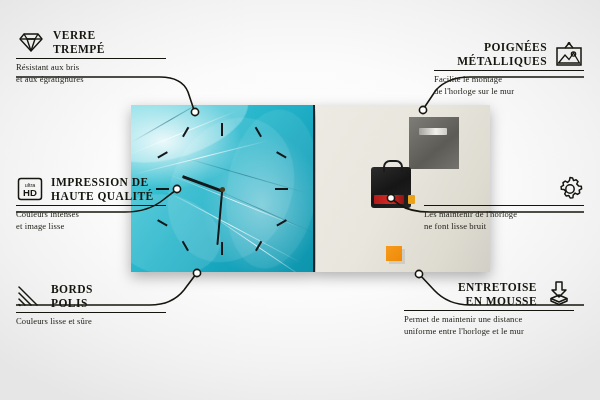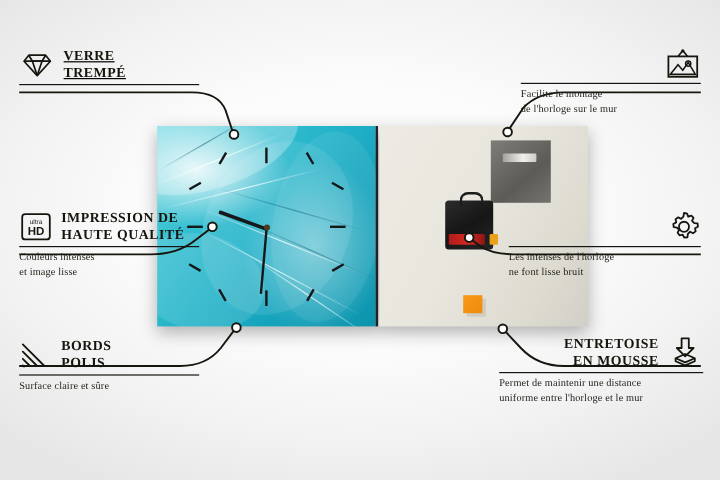--- a/index.html
+++ b/index.html
@@ -143,37 +143,41 @@
     <g fill="#ffffff" stroke="#16160f" stroke-width="1.6">
       <circle cx="195" cy="112" r="3.6"></circle>
       <circle cx="177" cy="189" r="3.6"></circle>
       <circle cx="197" cy="273" r="3.6"></circle>
       <circle cx="423" cy="110" r="3.6"></circle>
       <circle cx="391" cy="198" r="3.6"></circle>
       <circle cx="419" cy="274" r="3.6"></circle>
     </g>
   </svg>
 
-  <div class="feat left" style="left:16px;top:40px;width:150px;text-decoration:underline;">
+  <div class="feat left" style="left:16px;top:28px;width:150px;">
     <div class="head">
       <svg class="ico" width="30" height="24" viewBox="0 0 30 24">
         <g fill="none" stroke="#16160f" stroke-width="1.4" stroke-linejoin="round">
           <path d="M4,9 L8,4 L22,4 L26,9 L15,21 Z"></path>
           <path d="M4,9 L26,9"></path>
             <path d="M8,4 L11,9 L15,21"></path>
             <path d="M22,4 L19,9 L15,21"></path>
           <path d="M11,9 L19,9"></path>
         </g>
       </svg>
       <div class="ttl">
         <span>VERRE</span><br>
         <span>TREMPÉ</span>
       </div>
     </div>
     <div class="rule"></div>
+    <div class="desc">
+      <span>Résistant aux bris</span><br>
+      <span>et aux égratignures</span>
+    </div>
   </div>
 
   <div class="feat left" style="left:16px;top:175px;width:150px;">
     <div class="head">
       <svg class="ico" width="28" height="26" viewBox="0 0 28 26">
         <rect x="2.5" y="2.5" width="23" height="21" rx="2.5" fill="none" stroke="#16160f" stroke-width="1.5"></rect>
         <text x="14" y="11" text-anchor="middle" font-family="Liberation Sans, sans-serif" font-size="5.4" fill="#16160f">ultra</text>
         <text x="14" y="20" text-anchor="middle" font-family="Liberation Sans, sans-serif" font-size="9.6" font-weight="bold" fill="#16160f">HD</text>
       </svg>
       <div class="ttl">
@@ -198,26 +202,30 @@
             <path d="M3,20.5 L4,21.5"></path>
         </g>
       </svg>
       <div class="ttl">
         <span>BORDS</span><br>
         <span>POLIS</span>
       </div>
     </div>
     <div class="rule"></div>
     <div class="desc">
-      <span>Surface claire et sûre</span>
+      <span>Couleurs lisse et sûre</span>
     </div>
   </div>
 
   <div class="feat right" style="left:434px;top:40px;width:150px;">
     <div class="head">
+      <div class="ttl">
+        <span>POIGNÉES</span><br>
+        <span>MÉTALLIQUES</span>
+      </div>
       <svg class="ico" width="30" height="27" viewBox="0 0 30 27">
         <path d="M15,2 L11,7 M15,2 L19,7" fill="none" stroke="#16160f" stroke-width="1.4"></path>
         <circle cx="15" cy="2.4" r="1.4" fill="#16160f"></circle>
         <rect x="3" y="7" width="24" height="17" fill="none" stroke="#16160f" stroke-width="1.5"></rect>
         <path d="M4.5,22 L11,14 L15,18.5 L19.5,12 L25.5,22 Z" fill="none" stroke="#16160f" stroke-width="1.3"></path>
         <circle cx="19.5" cy="13" r="2.2" fill="none" stroke="#16160f" stroke-width="1.2"></circle>
       </svg>
     </div>
     <div class="rule"></div>
     <div class="desc">
@@ -228,26 +236,26 @@
 
   <div class="feat right" style="left:424px;top:175px;width:160px;">
     <div class="head">
       <svg class="ico" width="28" height="28" viewBox="0 0 28 28">
         <path d="M14,2.5 l2.6,.5 .9,2.6 2.6,-.9 1.9,1.9 -1.3,2.4 1.9,1.9 2.7,.3 .3,2.7 -2.4,1.3 .5,2.6 -2.2,1.6 -2.4,-1.3 -1.9,1.9 -.3,2.7 -2.7,.3 -1.3,-2.4 -2.6,.5 -1.6,-2.2 1.3,-2.4 -1.9,-1.9 -2.7,-.3 -.3,-2.7 2.4,-1.3 -.5,-2.6 2.2,-1.6 2.4,1.3 1.9,-1.9 z" fill="none" stroke="#16160f" stroke-width="1.5" stroke-linejoin="round"></path>
         <circle cx="14" cy="14" r="4.2" fill="none" stroke="#16160f" stroke-width="1.5"></circle>
       </svg>
     </div>
     <div class="rule"></div>
     <div class="desc">
-      <span>Les intenses de l'horloge</span><br>
+      <span>Les maintenir de l'horloge</span><br>
       <span>ne font lisse bruit</span>
     </div>
   </div>
 
-  <div class="feat right" style="left:416px;top:280px;width:170px;">
+  <div class="feat right" style="left:404px;top:280px;width:170px;">
     <div class="head">
       <div class="ttl">
         <span>ENTRETOISE</span><br>
         <span>EN MOUSSE</span>
       </div>
       <svg class="ico" width="30" height="28" viewBox="0 0 30 28">
         <path d="M12,2 h6 v8 h4 l-7,7 -7,-7 h4 z" fill="none" stroke="#16160f" stroke-width="1.5" stroke-linejoin="round"></path>
         <path d="M7,18.5 L15,15 L23,18.5 L15,22 Z" fill="none" stroke="#16160f" stroke-width="1.5" stroke-linejoin="round"></path>
         <path d="M7,18.5 v2.5 L15,24.5 L23,21 v-2.5" fill="none" stroke="#16160f" stroke-width="1.5" stroke-linejoin="round"></path>
       </svg>

